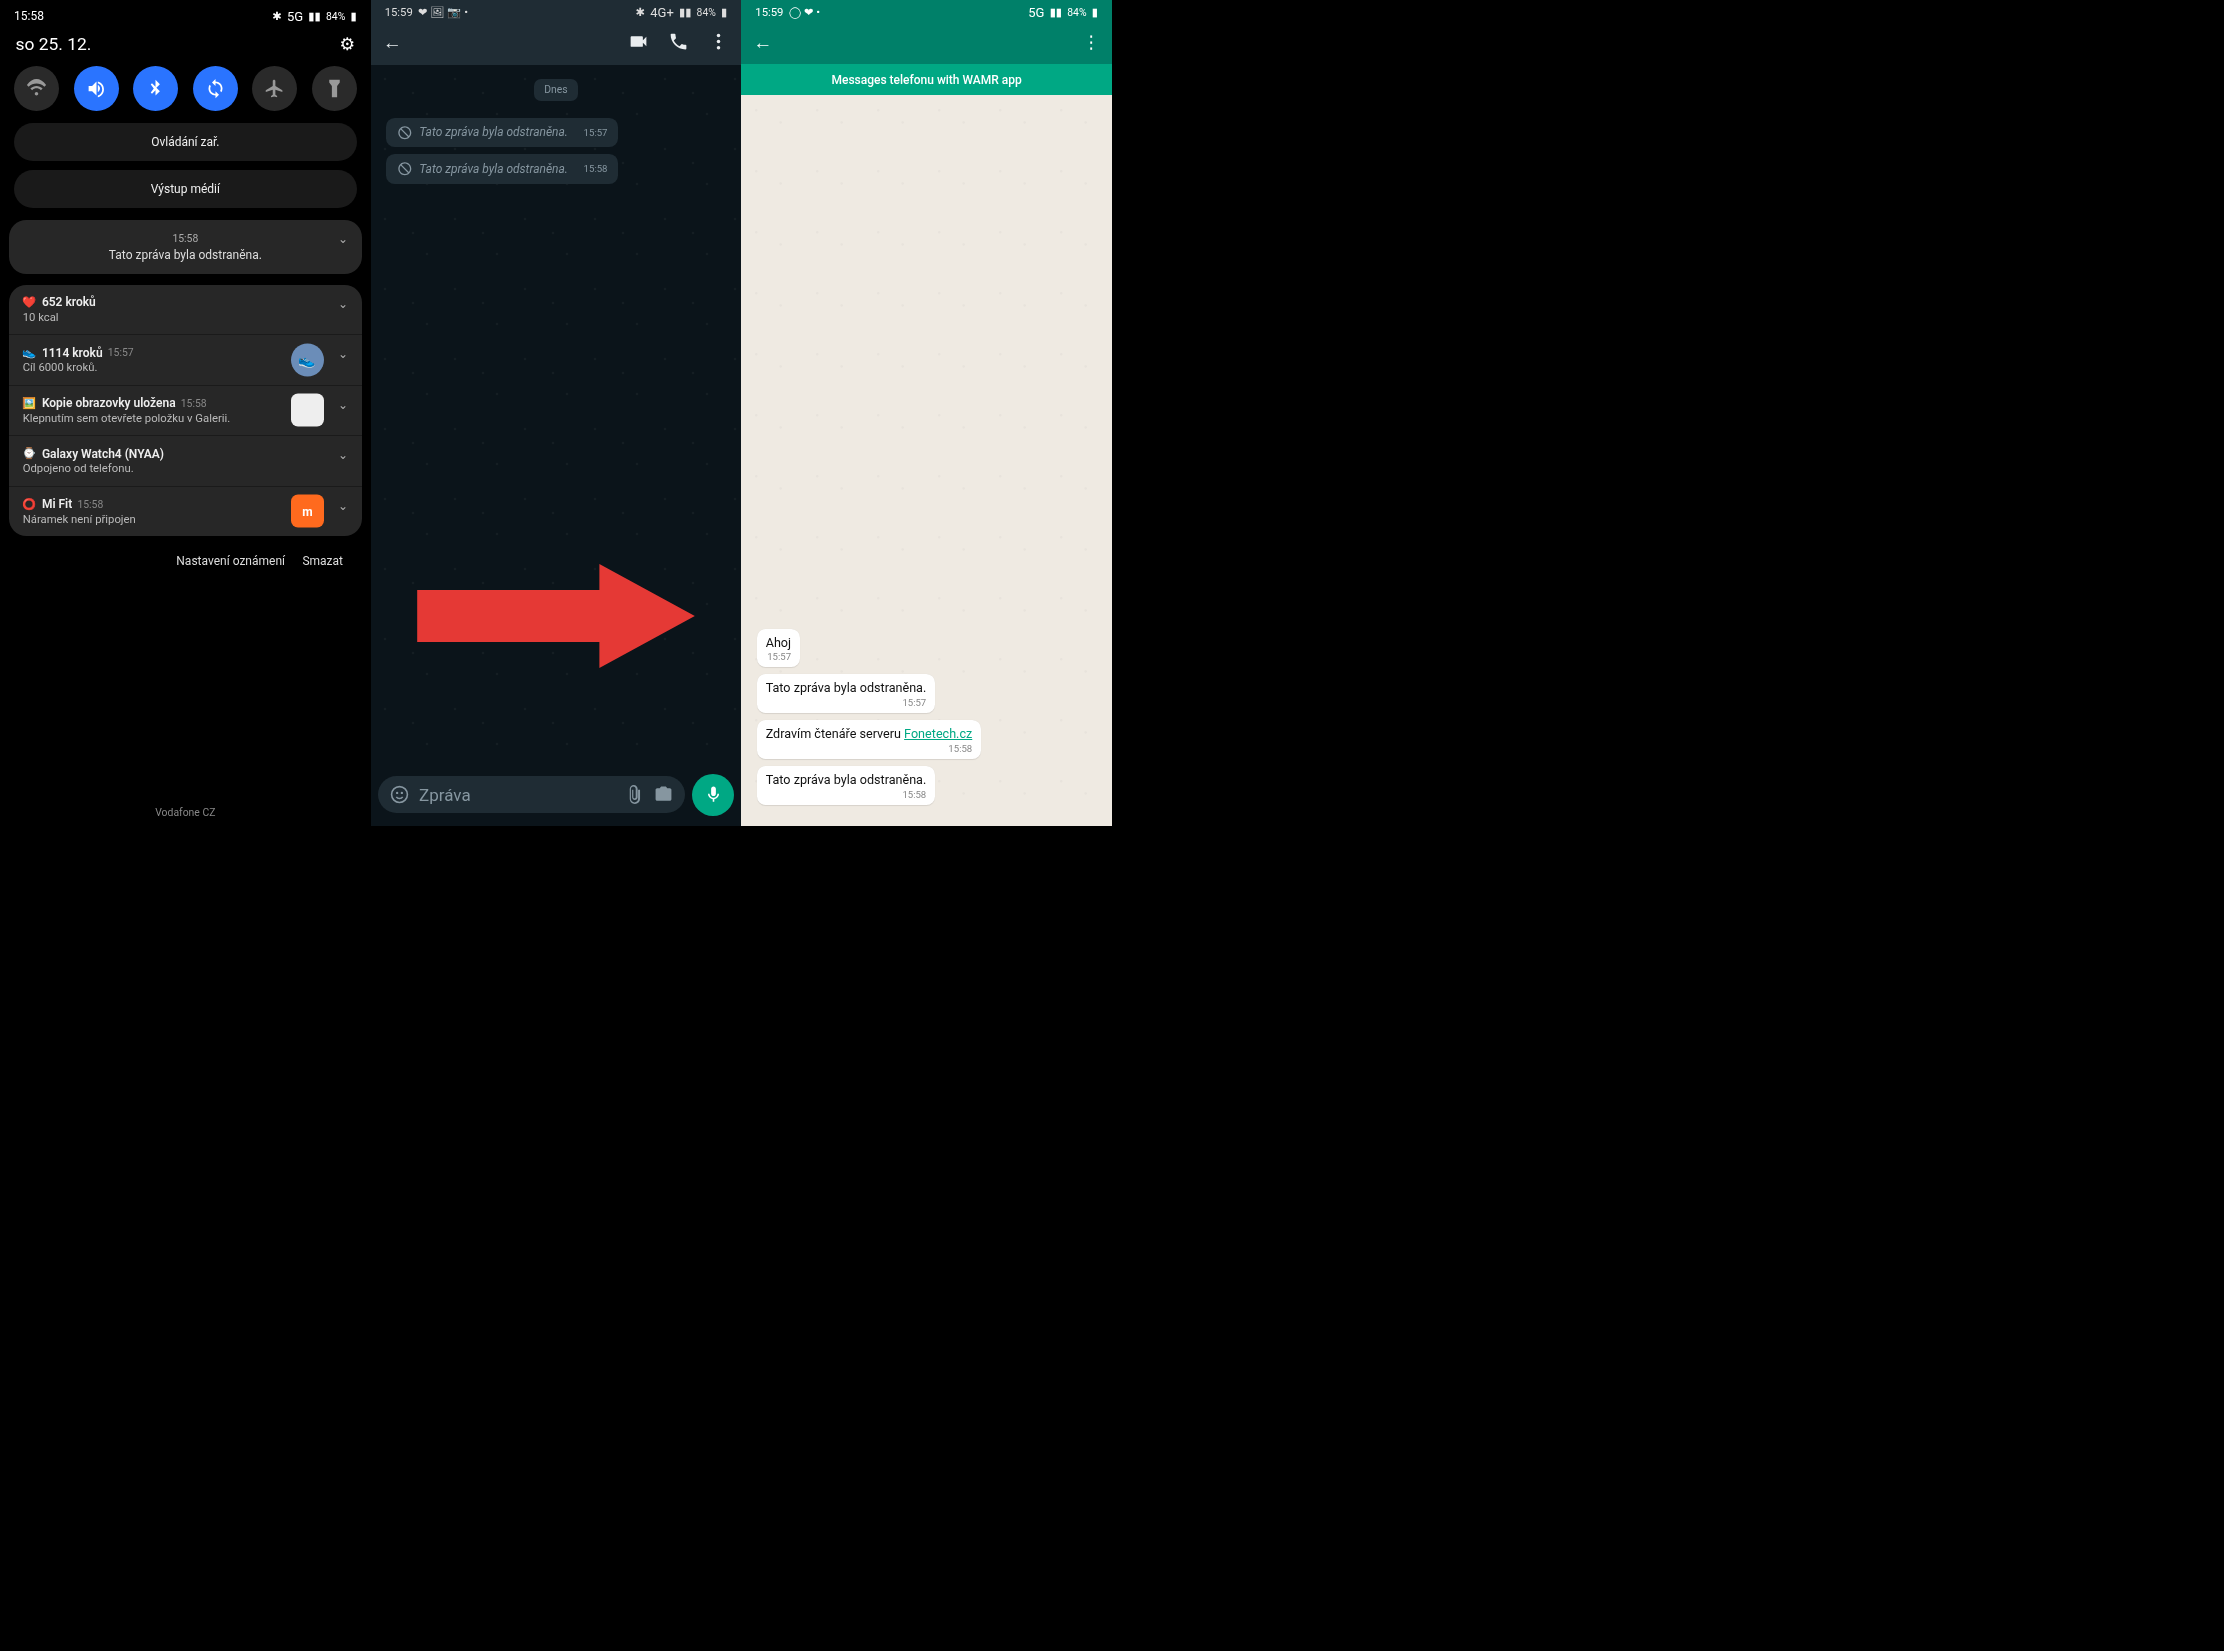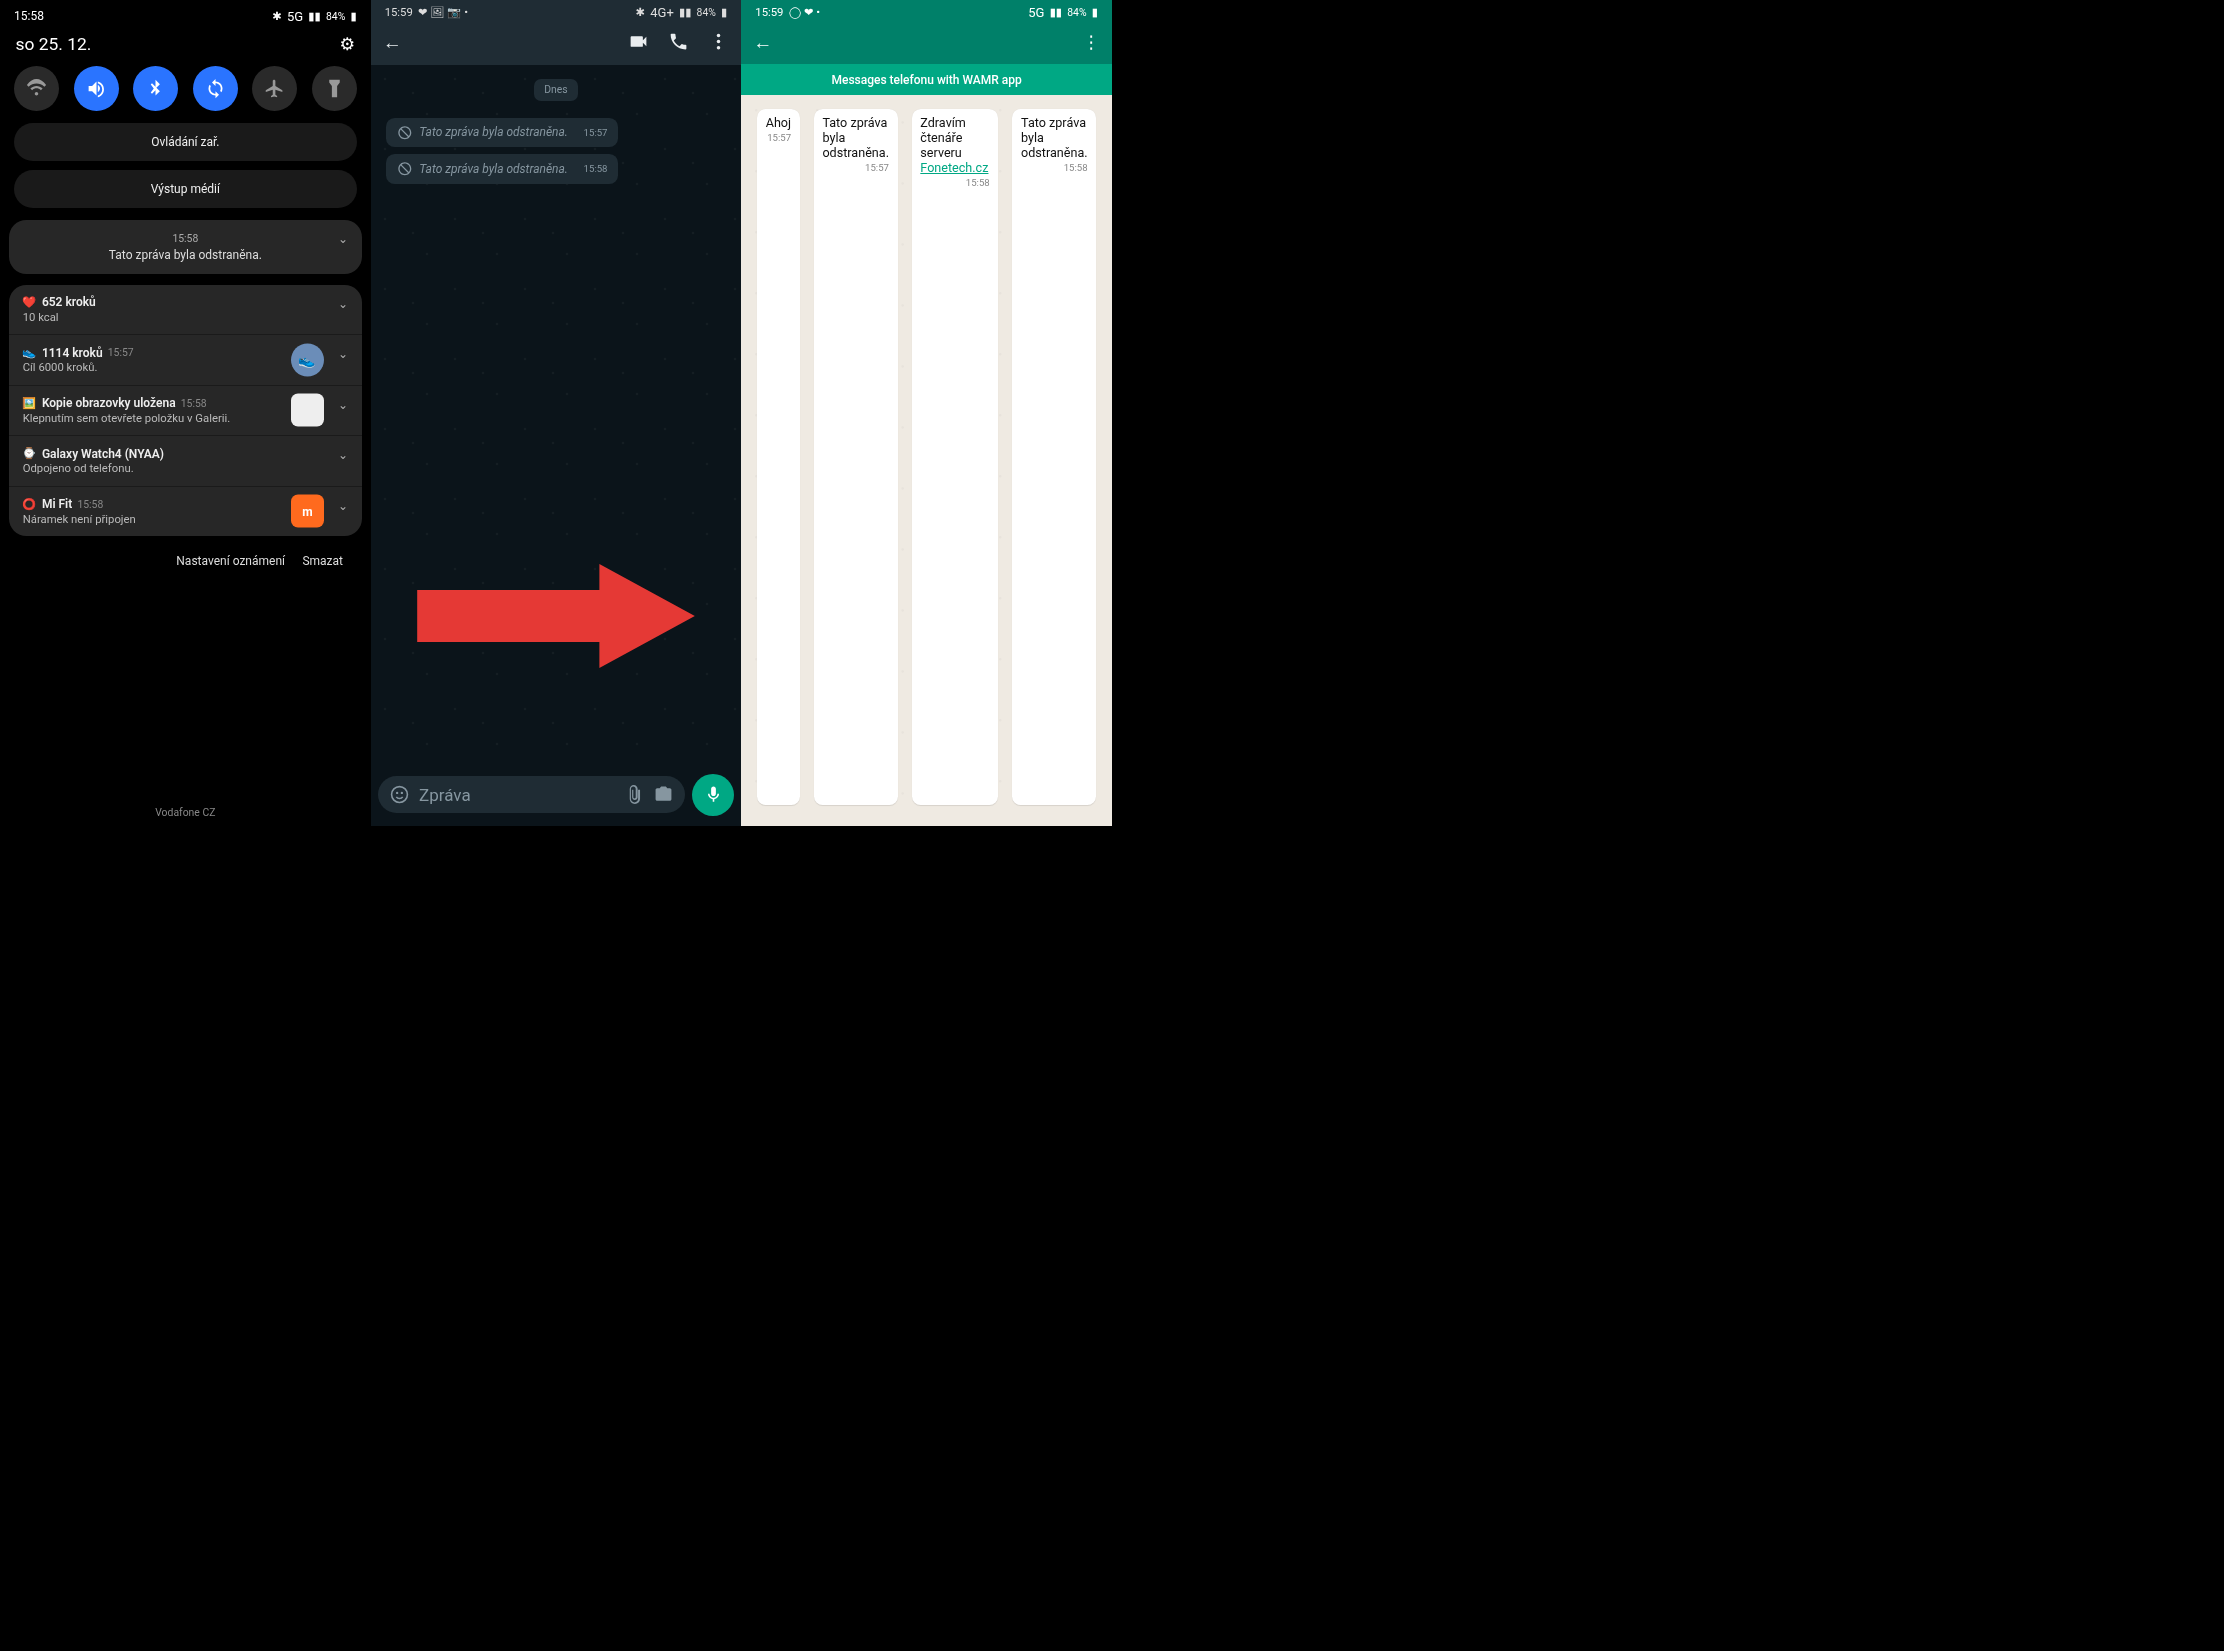--- a/index.html
+++ b/index.html
@@ -77,21 +77,21 @@
 
   
   .p3 { background: #efeae2; display: flex; flex-direction: column; }
   .wamr-status { background: #008069; color:#fff; display:flex; justify-content:space-between; padding: 5.2px 14px 1.7px; font-size:11.3px; }
   .wamr-status .sl, .wamr-status .sr { display:flex; align-items:center; gap:5.2px; }
   .wamr-header { background: #008069; display:flex; align-items:center; padding: 8.7px 12px 10.4px; }
   .wamr-header .back { color:#fff; font-size:19px; }
   .wamr-header .sp { flex:1; }
   .wamr-header .more { color:#fff; font-size:17.4px; }
   .wamr-banner { background:#00a884; color:#fff; text-align:center; padding:8.7px 0; font-size:12px; font-weight:500; }
-  .wamr-body { flex:1; padding: 14px 8.7px; position:relative; overflow:hidden; display:flex; }
+  .wamr-body { flex:1; padding: 14px 8.7px; position:relative; overflow:hidden; display:flex; flex-direction:column; justify-content:flex-end; }
   .wamr-pattern { position:absolute; inset:0; opacity:0.06; background:
     radial-gradient(circle at 25% 25%, #888 0.9px, transparent 1.7px),
     radial-gradient(circle at 65% 45%, #888 0.9px, transparent 1.7px);
     background-size: 61px 61px; }
   .wamr-msg { background:#fff; border-radius:8.7px; padding:6px 8.7px 5.2px; margin: 0 7px 7px; width:fit-content; max-width:78%; position:relative; box-shadow: 0 0.9px 0.9px rgba(0,0,0,0.1); }
   .wamr-msg .txt { font-size:12.6px; color:#111; }
   .wamr-msg .tm { font-size:9.6px; color:#888; text-align:right; margin-top:1.7px; }
   .wamr-msg a { color:#00a884; text-decoration:underline; }
 
   .sig { font-size:13px; }

